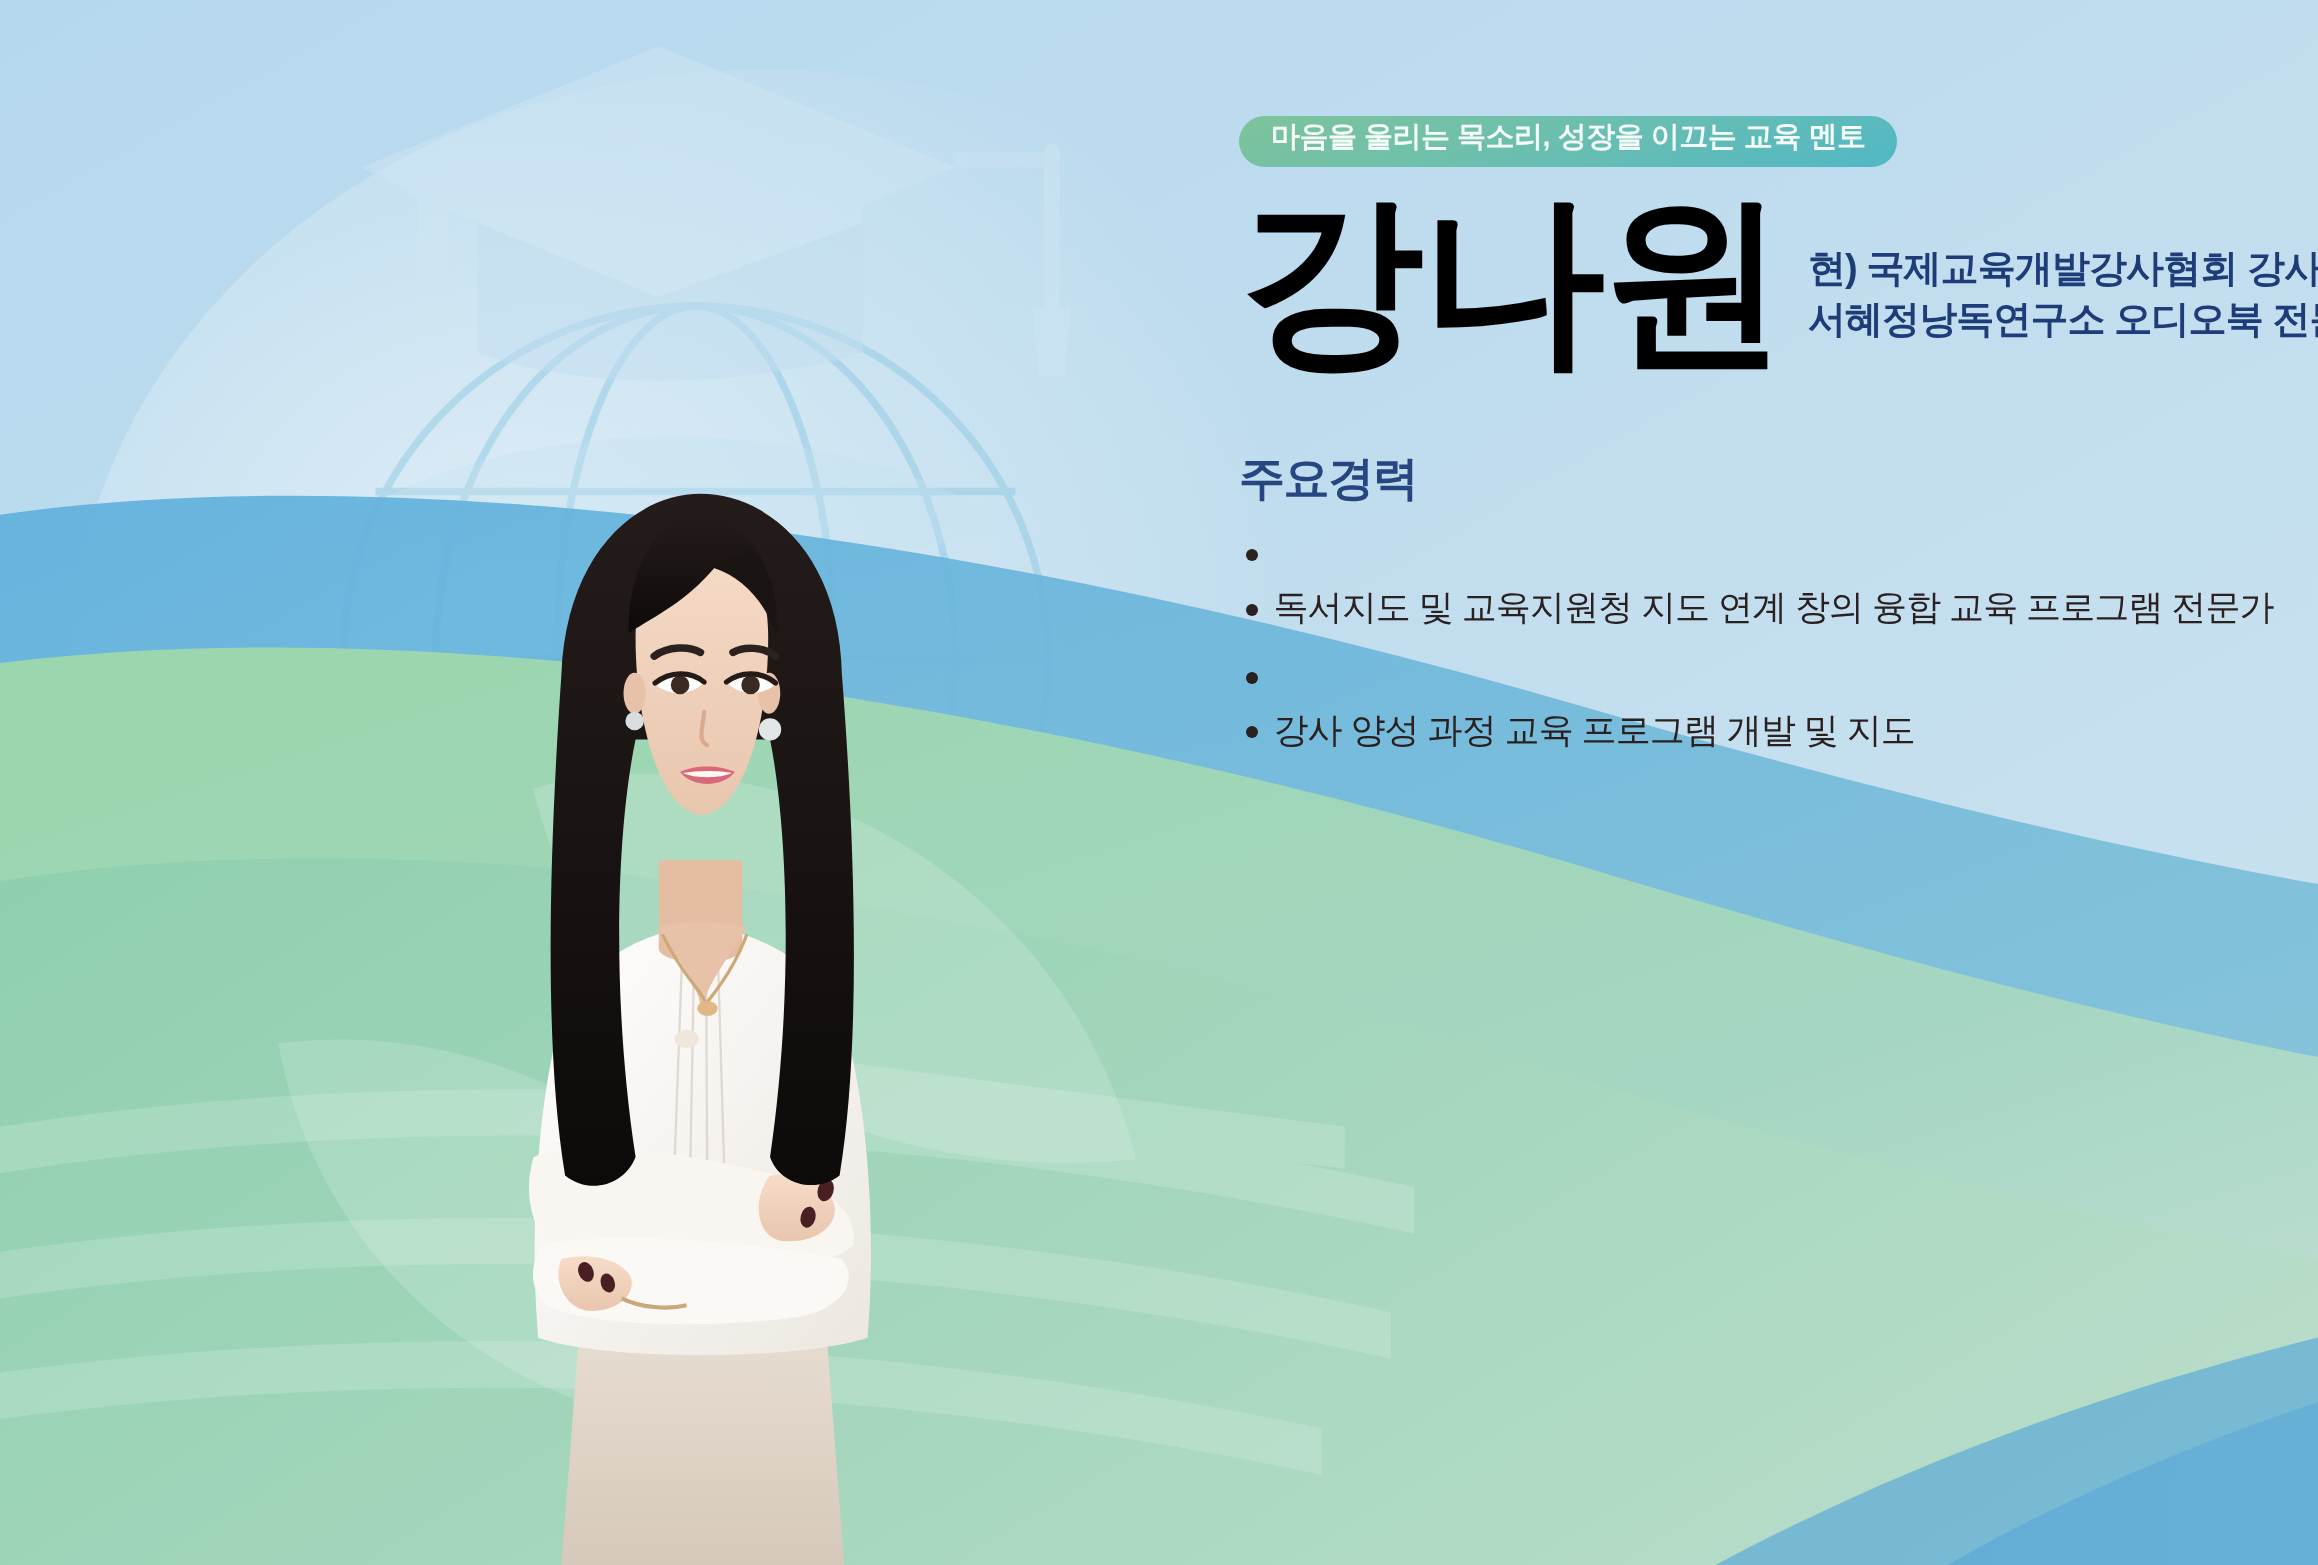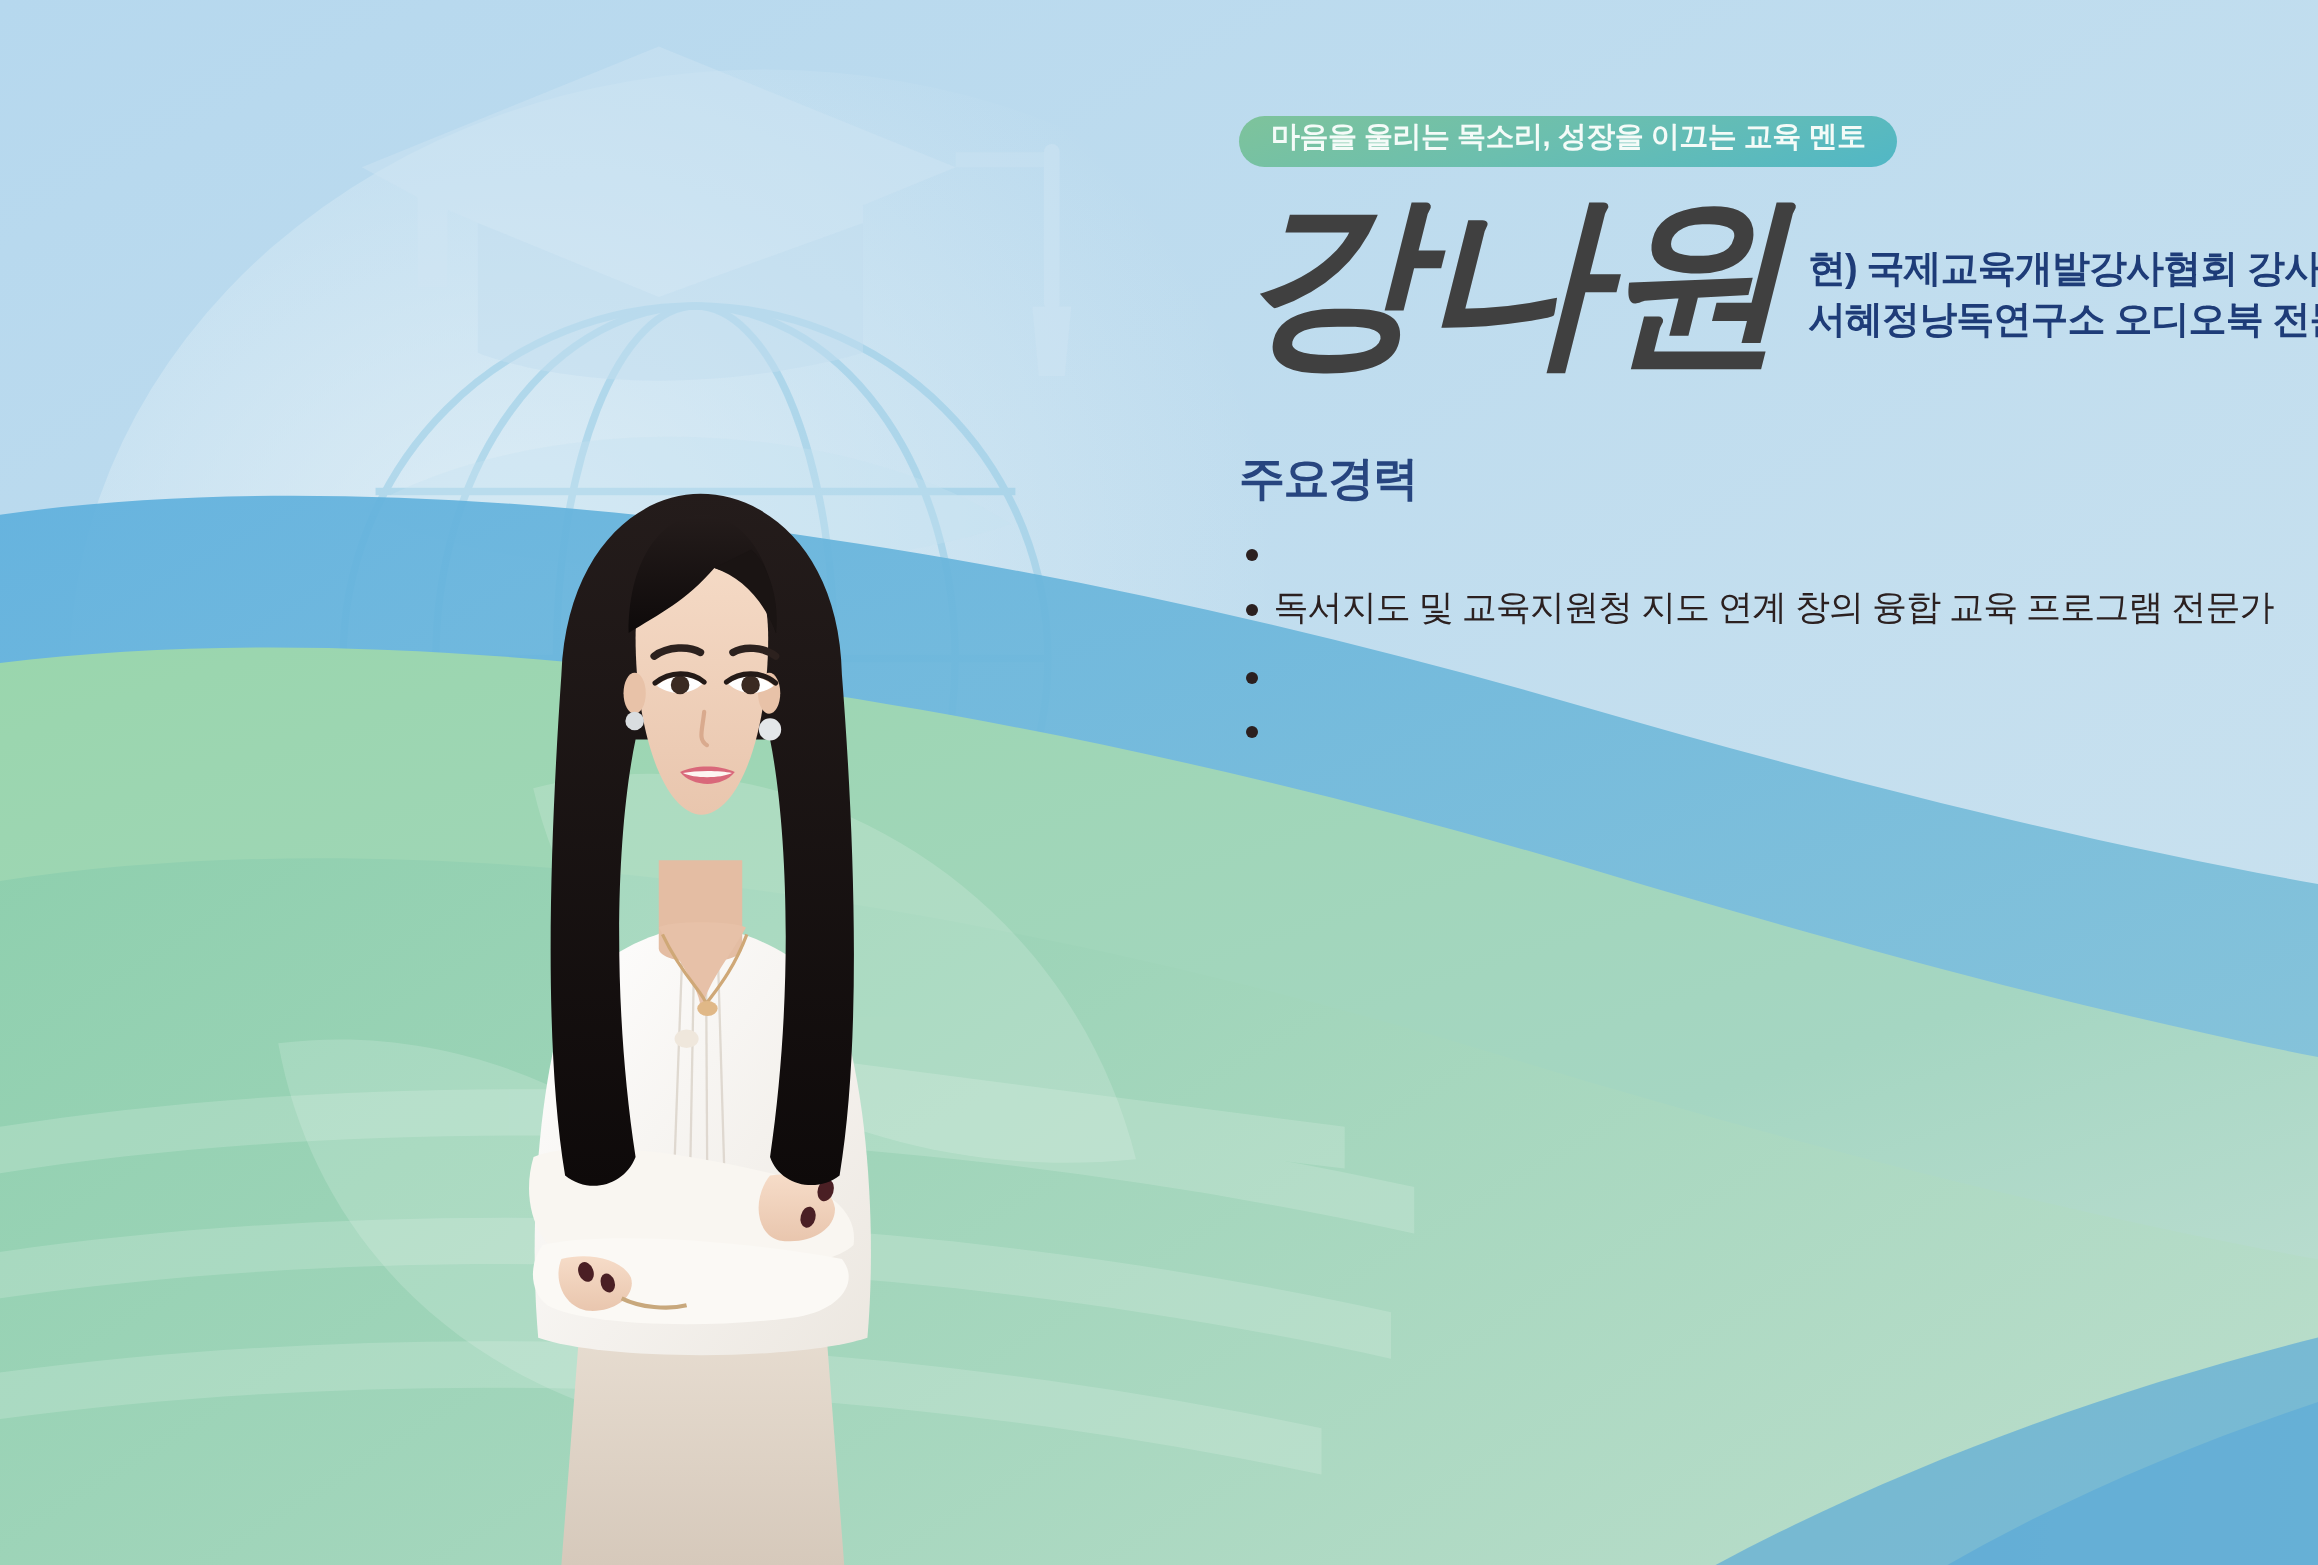--- a/index.html
+++ b/index.html
@@ -32,22 +32,22 @@
     color:#f4fbf8;
     font-size:29px;
     font-weight:700;
     letter-spacing:-0.5px;
     line-height:1;
     white-space:nowrap;
   }
 
   .namerow{display:flex;align-items:flex-end;margin-top:26px;}
   .name{
-    font-size:185px;line-height:.95;font-weight:900;color:#404040;
-    letter-spacing:-3.7px;white-space:nowrap;font-style:italic;
+    font-size:185px;line-height:.95;font-weight:900;color:#000000;
+    letter-spacing:-3.7px;white-space:nowrap;
   }
   .creds{margin-left:25px;padding-bottom:25px;}
   .cred-line{
     font-size:38px;font-weight:800;color:#1e3c78;line-height:1.32;
     letter-spacing:-0.9px;white-space:nowrap;
   }
 
   .career-title{
     margin-top:79px;font-size:46px;font-weight:900;color:#27457f;
     letter-spacing:-1.4px;
@@ -272,18 +272,19 @@
       </li>
       <li class="career-item">
         <span class="dot"></span>
         <span>독서지도 및 교육지원청 지도 연계 창의 융합 교육 프로그램 전문가</span>
       </li>
       <li class="career-item">
         <span class="dot"></span>
       </li>
       <li class="career-item">
         <span class="dot"></span>
+        <span>강사 양성 과정 교육 프로그램 개발 및 지도</span>
       </li>
     </ul>
 
   </div>
 </div>
 
 
 </body></html>

